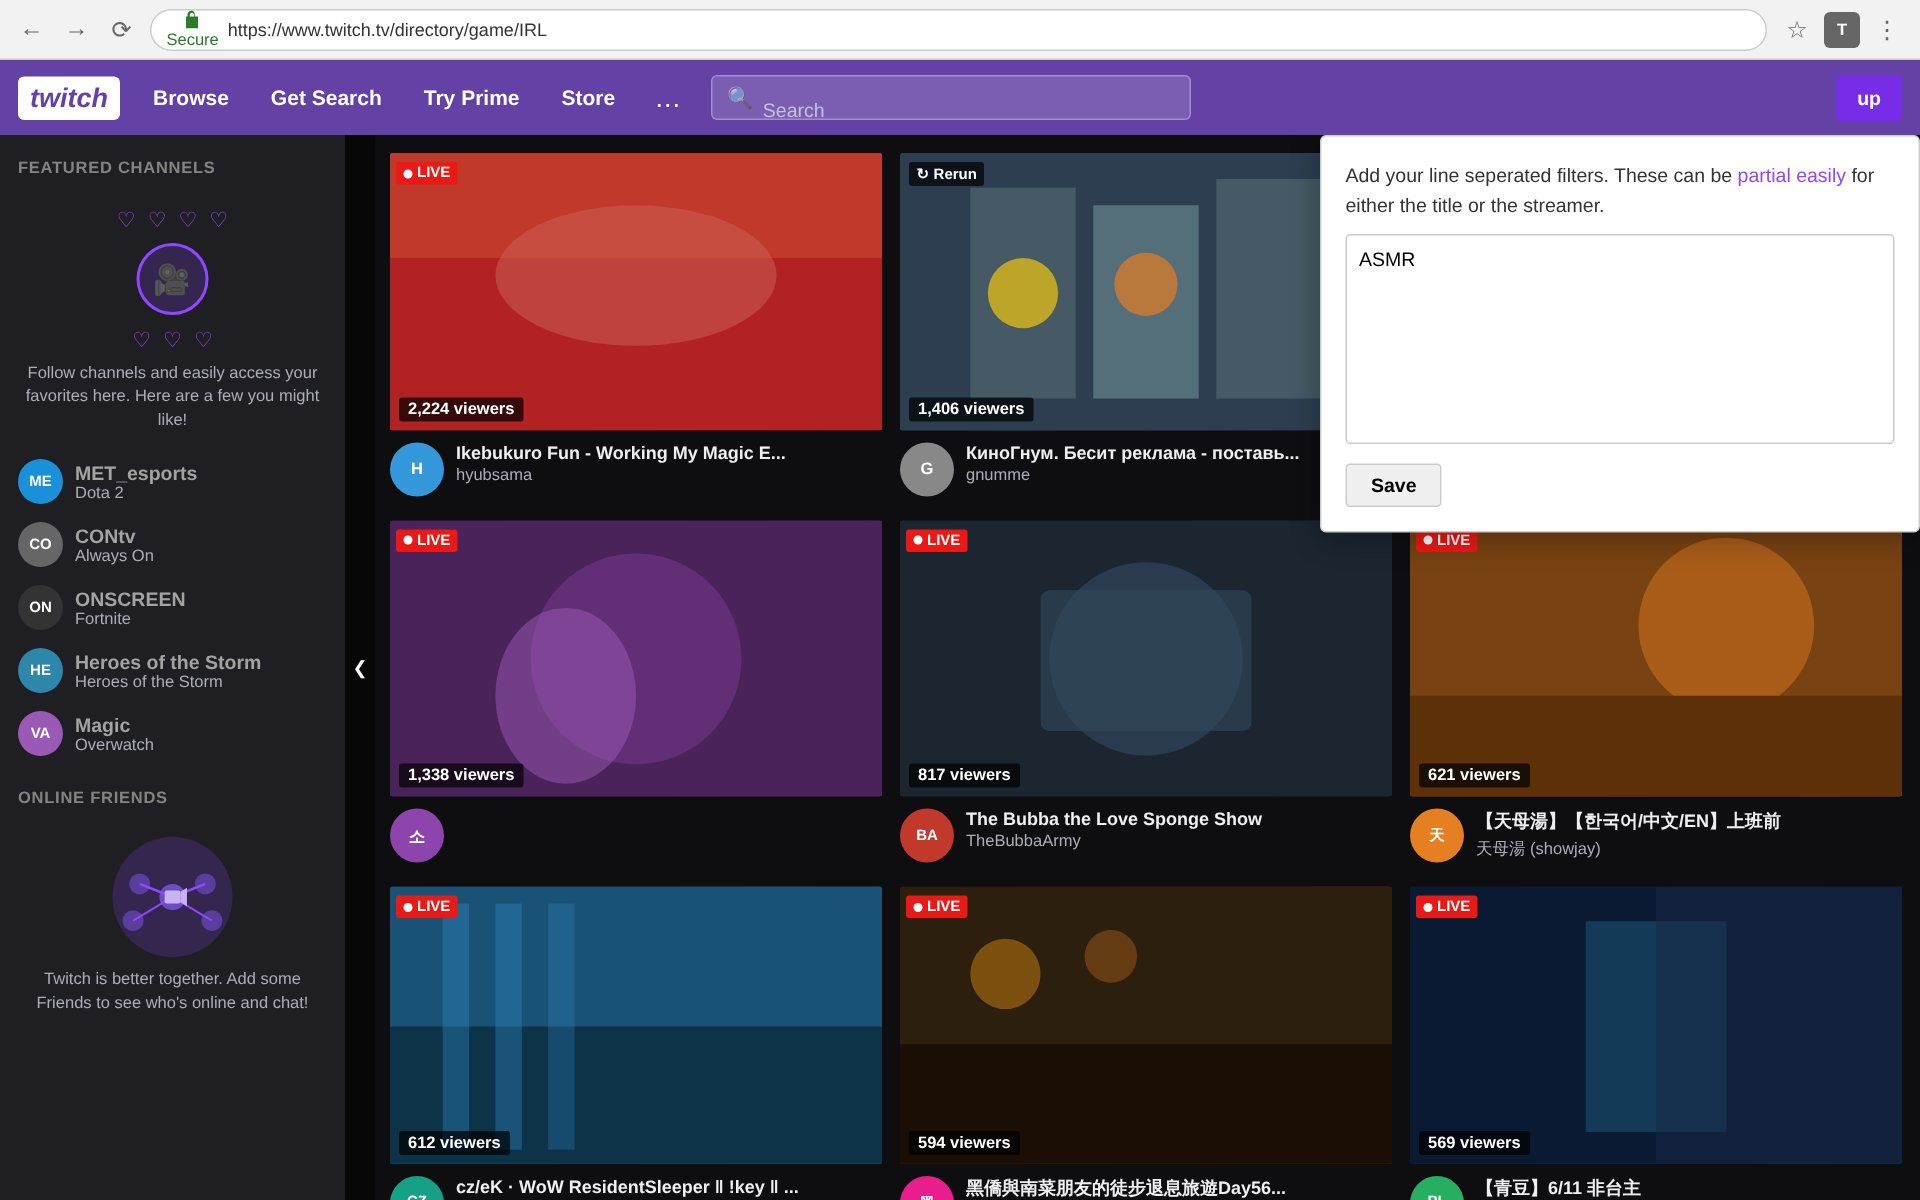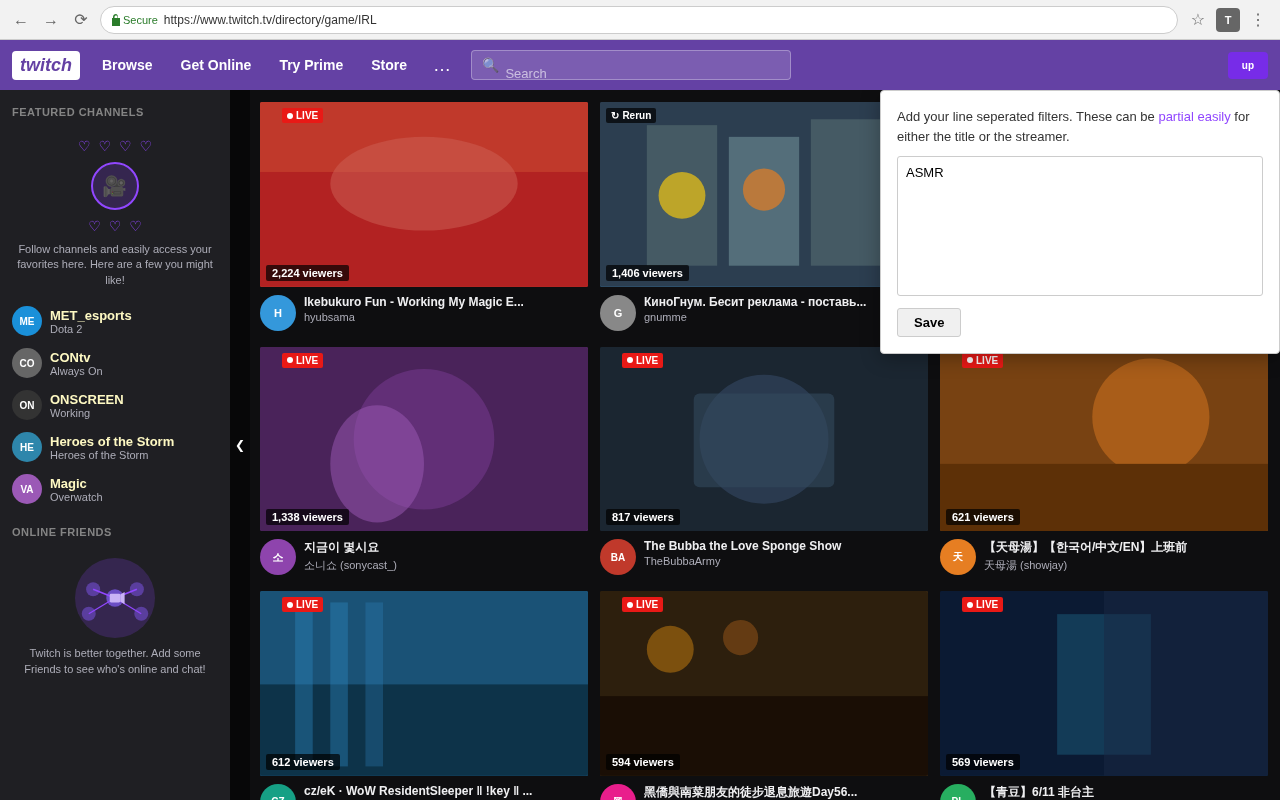--- a/index.html
+++ b/index.html
@@ -22,21 +22,21 @@
       height: 28px;
       background: white;
       border: 1px solid #ccc;
       border-radius: 14px;
       display: flex;
       align-items: center;
       padding: 0 10px;
       gap: 6px;
       font-size: 12px;
     }
-    .secure-badge { color: #2a7c2a; display: flex; align-items: center; gap: 2px; font-size: 11px; }
+    .secure-badge { color: #2a7c2a; display: flex; align-items: center; gap: 2px; font-size: 11px; flex-direction: column; }
     .browser-actions { display: flex; gap: 4px; align-items: center; }
     .browser-action-btn { background: none; border: none; color: #666; font-size: 16px; cursor: pointer; width: 28px; height: 28px; display: flex; align-items: center; justify-content: center; }
     .profile-icon { background: #666; color: white; width: 24px; height: 24px; border-radius: 4px; display: flex; align-items: center; justify-content: center; font-size: 11px; font-weight: bold; }
 
     
     .twitch-header {
       background: #6441a4;
       height: 50px;
       display: flex;
       align-items: center;
@@ -85,21 +85,21 @@
       margin-top: 17px;
     }
     .search-bar input::placeholder { color: rgba(255,255,255,0.6); }
     .search-icon { color: rgba(255,255,255,0.7); font-size: 14px; }
     .sign-up-btn {
       background: #772ce8;
       color: white;
       border: none;
       padding: 8px 14px;
       border-radius: 4px;
-      font-size: 10px;
+      font-size: 13px;
       font-weight: 600;
       cursor: pointer;
       margin-left: auto;
     }
 
     
     .main-layout {
       display: flex;
       height: calc(800px - 40px - 50px);
       overflow: hidden;
@@ -168,21 +168,21 @@
       flex-shrink: 0;
       display: flex;
       align-items: center;
       justify-content: center;
       font-size: 10px;
       font-weight: bold;
       color: white;
       overflow: hidden;
     }
     .channel-info { flex: 1; overflow: hidden; }
-    .channel-name { font-size: 13px; color: #fef9c3; font-weight: 600; white-space: nowrap; overflow: hidden; text-overflow: ellipsis; }
+    .channel-name { font-size: 13px; color: #a3a3a3; font-weight: 600; white-space: nowrap; overflow: hidden; text-overflow: ellipsis; }
     .channel-game { font-size: 11px; color: #adadb8; white-space: nowrap; overflow: hidden; text-overflow: ellipsis; }
     .friends-section { padding: 12px; text-align: center; }
     .friends-icon-area {
       background: rgba(145,71,255,0.2);
       border-radius: 50%;
       width: 80px;
       height: 80px;
       margin: 0 auto 8px;
       display: flex;
       align-items: center;
@@ -232,21 +232,21 @@
     .stream-thumb-bg {
       width: 100%;
       height: 100%;
       display: flex;
       align-items: center;
       justify-content: center;
     }
     .live-badge {
       position: absolute;
       top: 6px;
-      left: 22px;
+      left: 4px;
       background: #e91916;
       color: white;
       font-size: 10px;
       font-weight: 700;
       padding: 2px 5px;
       border-radius: 2px;
       display: flex;
       align-items: center;
       gap: 3px;
     }
@@ -374,21 +374,21 @@
     <div class="profile-icon">T</div>
     <button class="browser-action-btn">⋮</button>
   </div>
 </div>
 
 <div class="twitch-header">
   <div class="twitch-logo">
     <span style="font-style:italic;font-weight:900;">twitch</span>
   </div>
   <a class="nav-link">Browse</a>
-  <a class="nav-link">Get Online</a>
+  <a class="nav-link">Get Search</a>
   <a class="nav-link">Try Prime</a>
   <a class="nav-link">Store</a>
   <span class="nav-more">…</span>
   <div class="search-bar">
     <span class="search-icon">🔍</span>
     <input type="text" placeholder="Search" style="">
   </div>
   <button class="sign-up-btn">up</button>
 </div>
 
@@ -424,21 +424,21 @@
       <div class="channel-avatar channel-av-2">CO</div>
       <div class="channel-info">
         <div class="channel-name">CONtv</div>
         <div class="channel-game">Always On</div>
       </div>
     </div>
     <div class="channel-item">
       <div class="channel-avatar channel-av-3">ON</div>
       <div class="channel-info">
         <div class="channel-name">ONSCREEN</div>
-        <div class="channel-game">Working</div>
+        <div class="channel-game">Fortnite</div>
       </div>
     </div>
     <div class="channel-item">
       <div class="channel-avatar channel-av-4">HE</div>
       <div class="channel-info">
         <div class="channel-name">Heroes of the Storm</div>
         <div class="channel-game">Heroes of the Storm</div>
       </div>
     </div>
     <div class="channel-item">
@@ -560,24 +560,20 @@
             </svg>
           </div>
           <div class="live-badge">
             <span class="live-dot"></span>
             <span>LIVE</span>
           </div>
           <div class="viewers-badge">1,338 viewers</div>
         </div>
         <div class="stream-info">
           <div class="streamer-avatar" style="width:36px;height:36px;border-radius:50%;background:#8e44ad;display:flex;align-items:center;justify-content:center;color:white;font-size:11px;font-weight:bold;">소</div>
-          <div class="stream-details">
-            <div class="stream-title">지금이 몇시요</div>
-            <div class="stream-channel">소니쇼 (sonycast_)</div>
-          </div>
         </div>
       </div>
 
       <div class="stream-card">
         <div class="stream-thumb">
           <div class="stream-thumb-bg thumb-5">
             <svg width="100%" height="100%" viewBox="0 0 280 158" preserveAspectRatio="xMidYMid slice">
               <rect width="280" height="158" fill="#1b2631"></rect>
               <circle cx="140" cy="79" r="55" fill="#2e4057" opacity="0.8"></circle>
               <rect x="80" y="40" width="120" height="80" rx="5" fill="#34495e" opacity="0.6"></rect>

